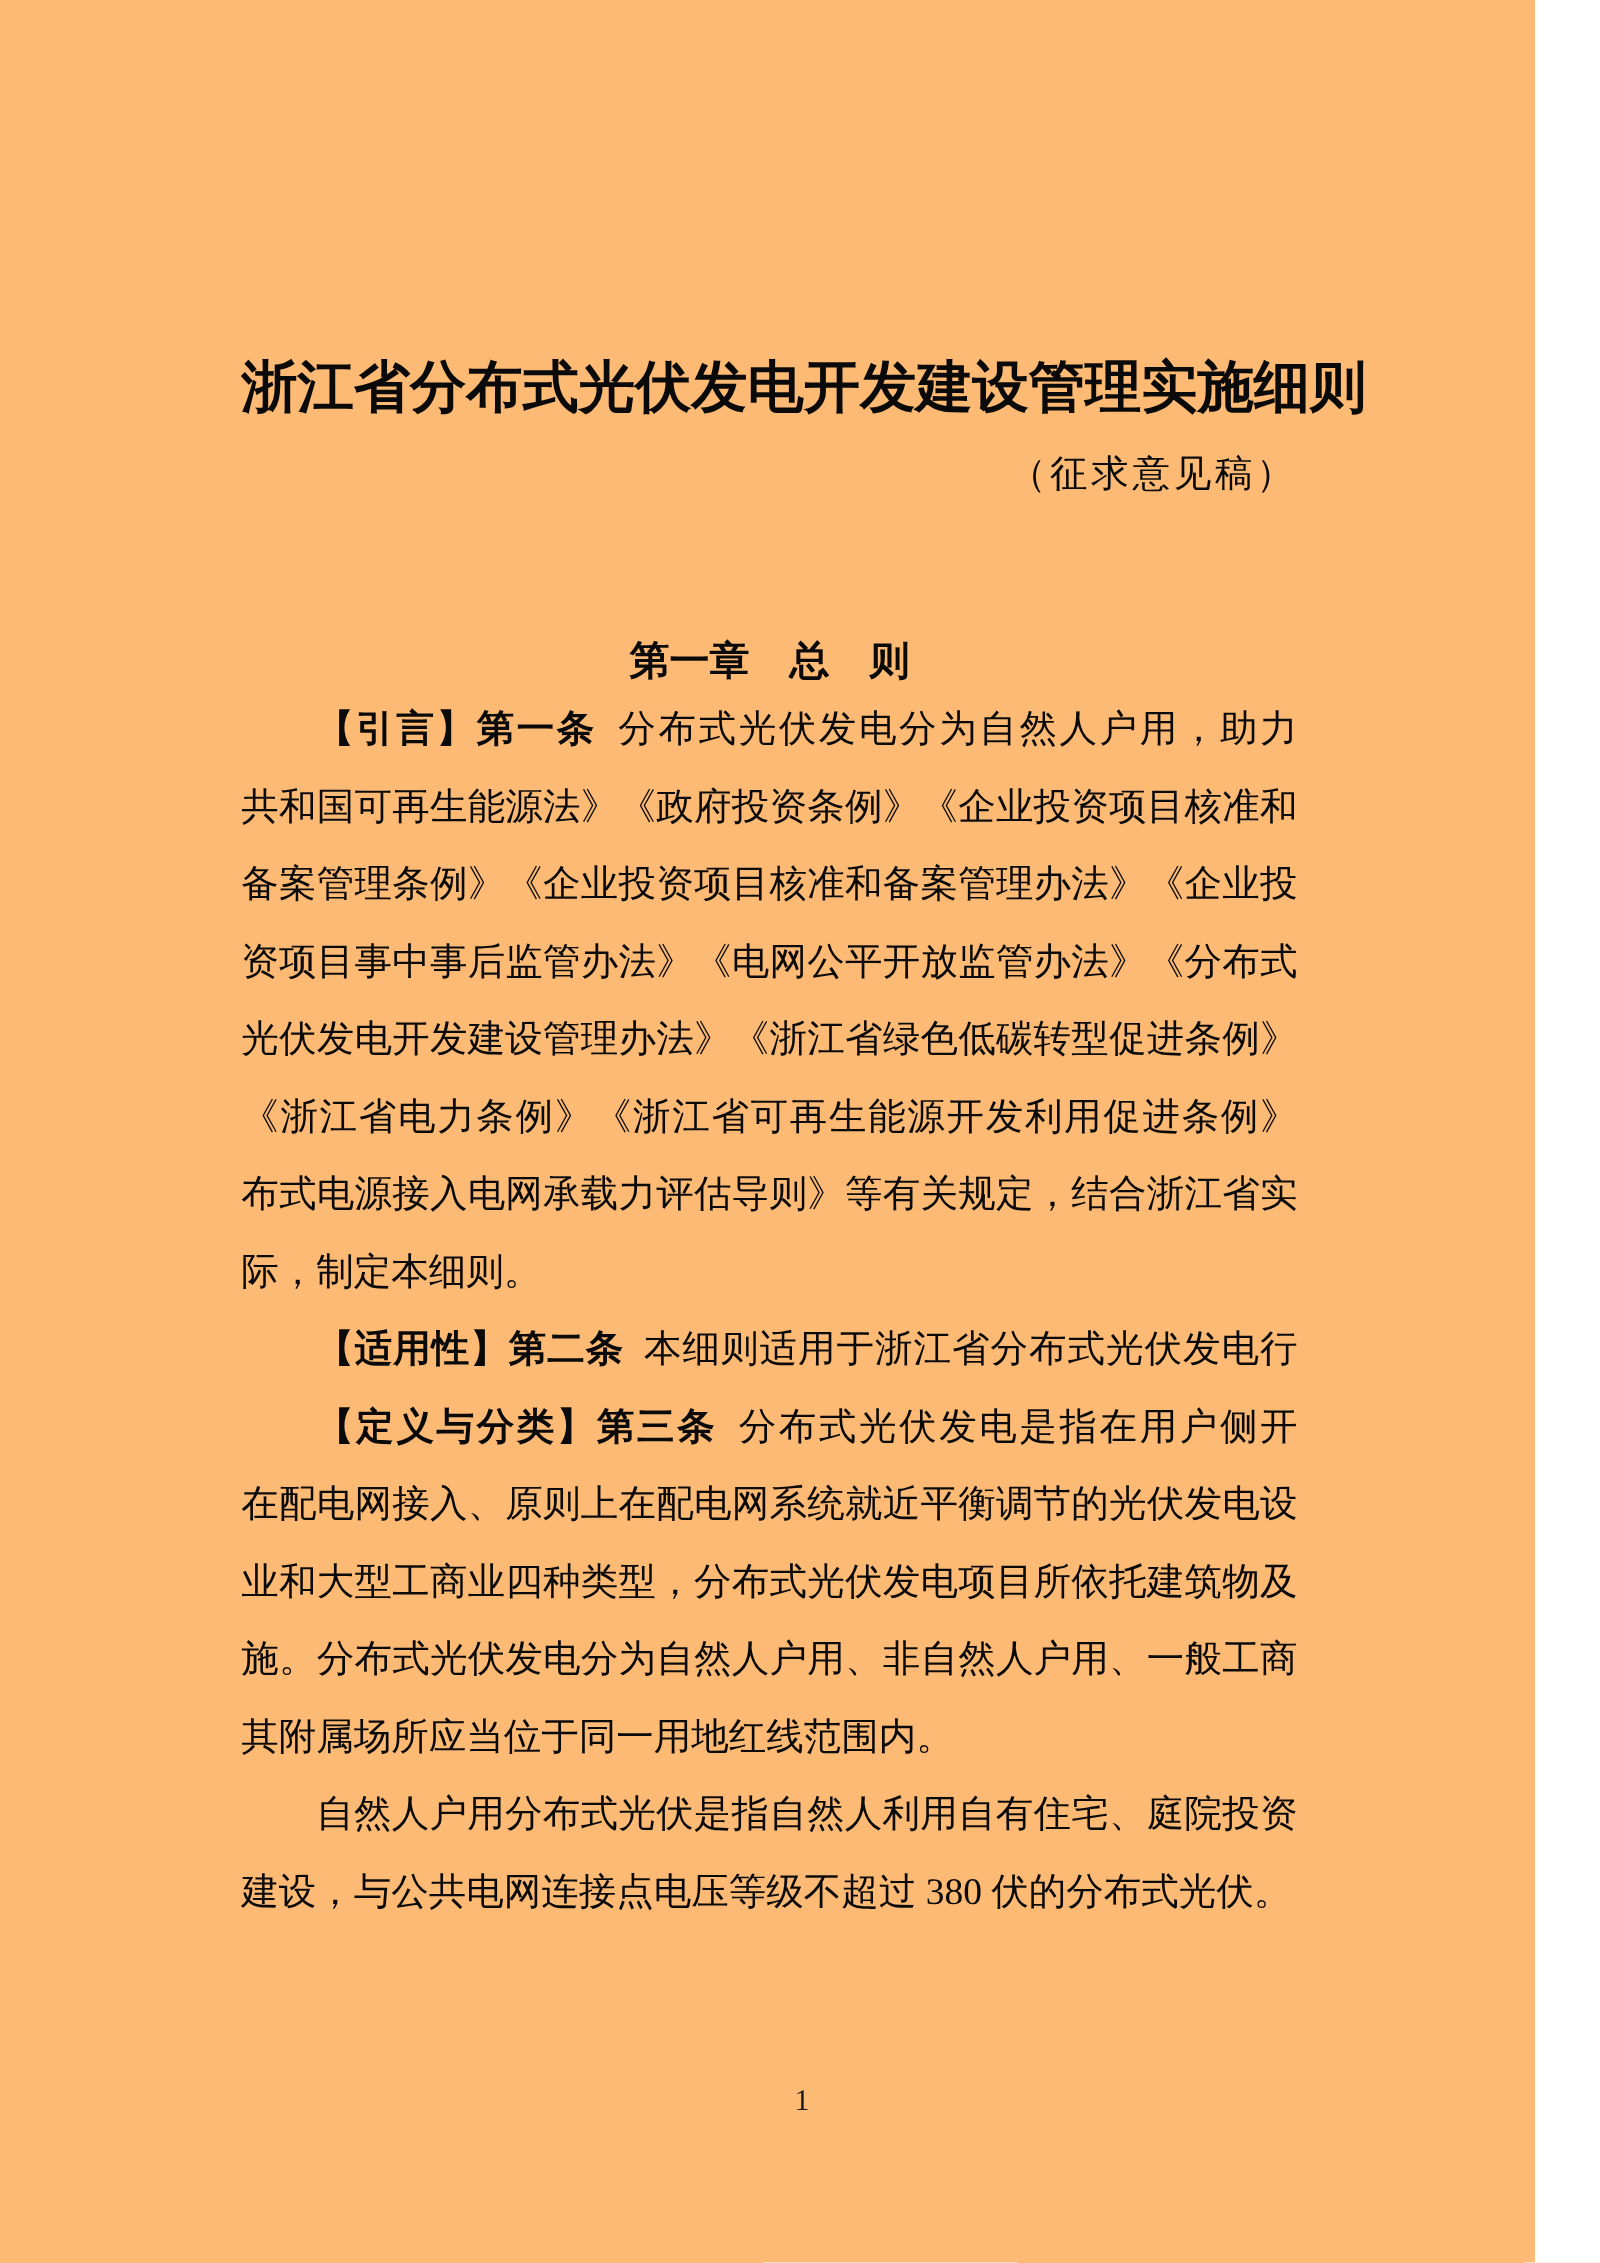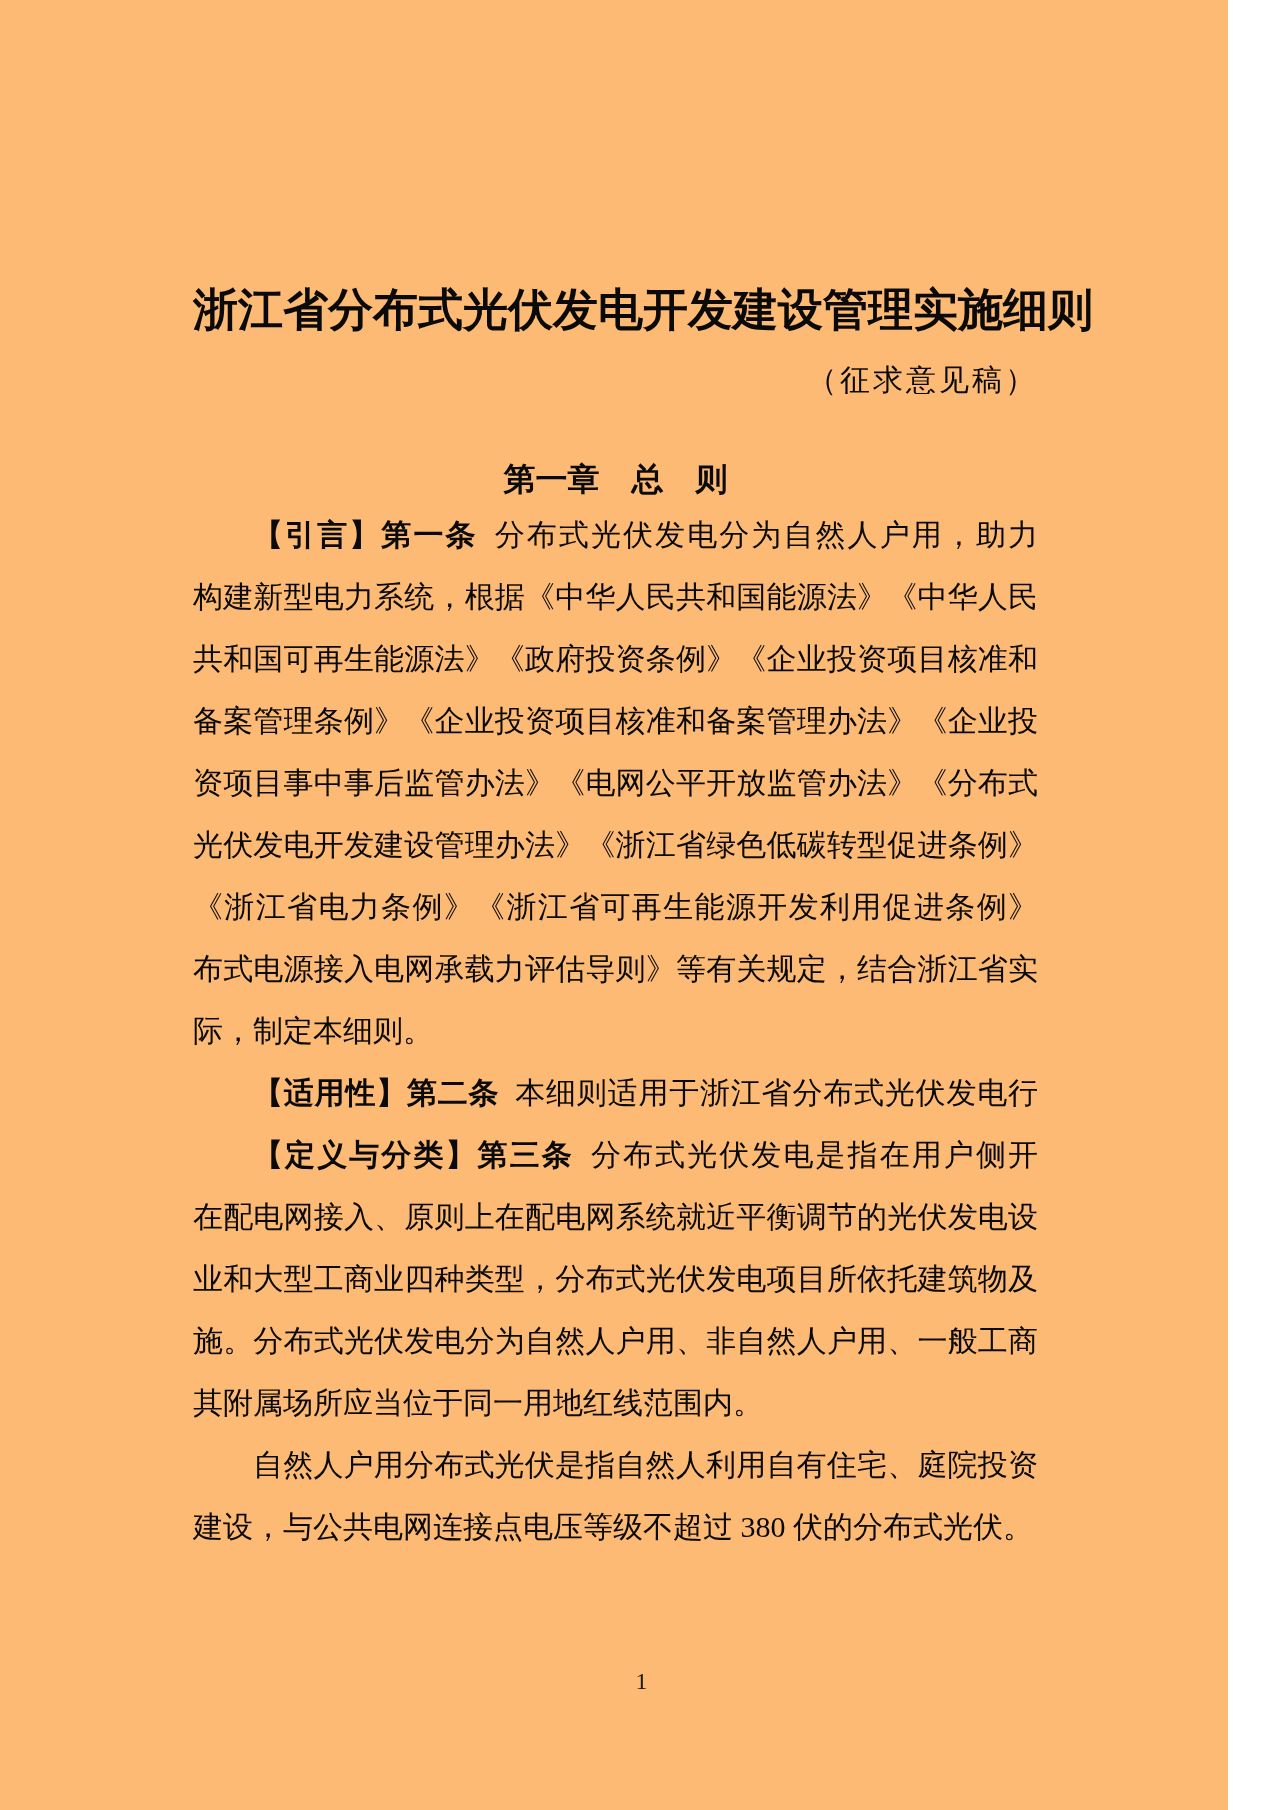--- a/index.html
+++ b/index.html
@@ -27,21 +27,21 @@
     white-space: nowrap;
   }
   .doc-subtitle {
     margin-top: 27px;
     font-size: 30px;
     line-height: 40px;
     text-align: right;
     letter-spacing: 3px;
   }
   .chapter-heading {
-    margin-top: 63px;
+    margin-top: 112px;
     font-size: 32px;
     line-height: 33px;
     font-weight: 700;
     font-family: "Liberation Sans", sans-serif;
     text-align: center;
   }
   .doc-body {
     margin-top: 8px;
   }
   .paragraph {
@@ -82,21 +82,20 @@
 <div class="page">
   <div class="doc-title">浙江省分布式光伏发电开发建设管理实施细则</div>
 
   <div class="doc-subtitle">（征求意见稿）</div>
 
   <div class="chapter-heading">第一章　总　则</div>
 
   <div class="doc-body">
       <div class="paragraph">
         <div class="line first"><span class="seg seg-bold">【引言】第一条</span><span class="seg"> 分布式光伏发电分为自然人户用，助力</span></div>
-        <div class="line"><span class="seg">构建新型电力系统，根据《中华人民共和国能源法》《中华人民</span></div>
         <div class="line"><span class="seg">共和国可再生能源法》《政府投资条例》《企业投资项目核准和</span></div>
         <div class="line"><span class="seg">备案管理条例》《企业投资项目核准和备案管理办法》《企业投</span></div>
         <div class="line"><span class="seg">资项目事中事后监管办法》《电网公平开放监管办法》《分布式</span></div>
         <div class="line"><span class="seg">光伏发电开发建设管理办法》《浙江省绿色低碳转型促进条例》</span></div>
         <div class="line"><span class="seg">《浙江省电力条例》《浙江省可再生能源开发利用促进条例》《分</span></div>
         <div class="line"><span class="seg">布式电源接入电网承载力评估导则》等有关规定，结合浙江省实</span></div>
         <div class="line last"><span class="seg">际，制定本细则。</span></div>
       </div>
       <div class="paragraph">
         <div class="line first"><span class="seg seg-bold">【适用性】第二条</span><span class="seg"> 本细则适用于浙江省分布式光伏发电行</span></div>

